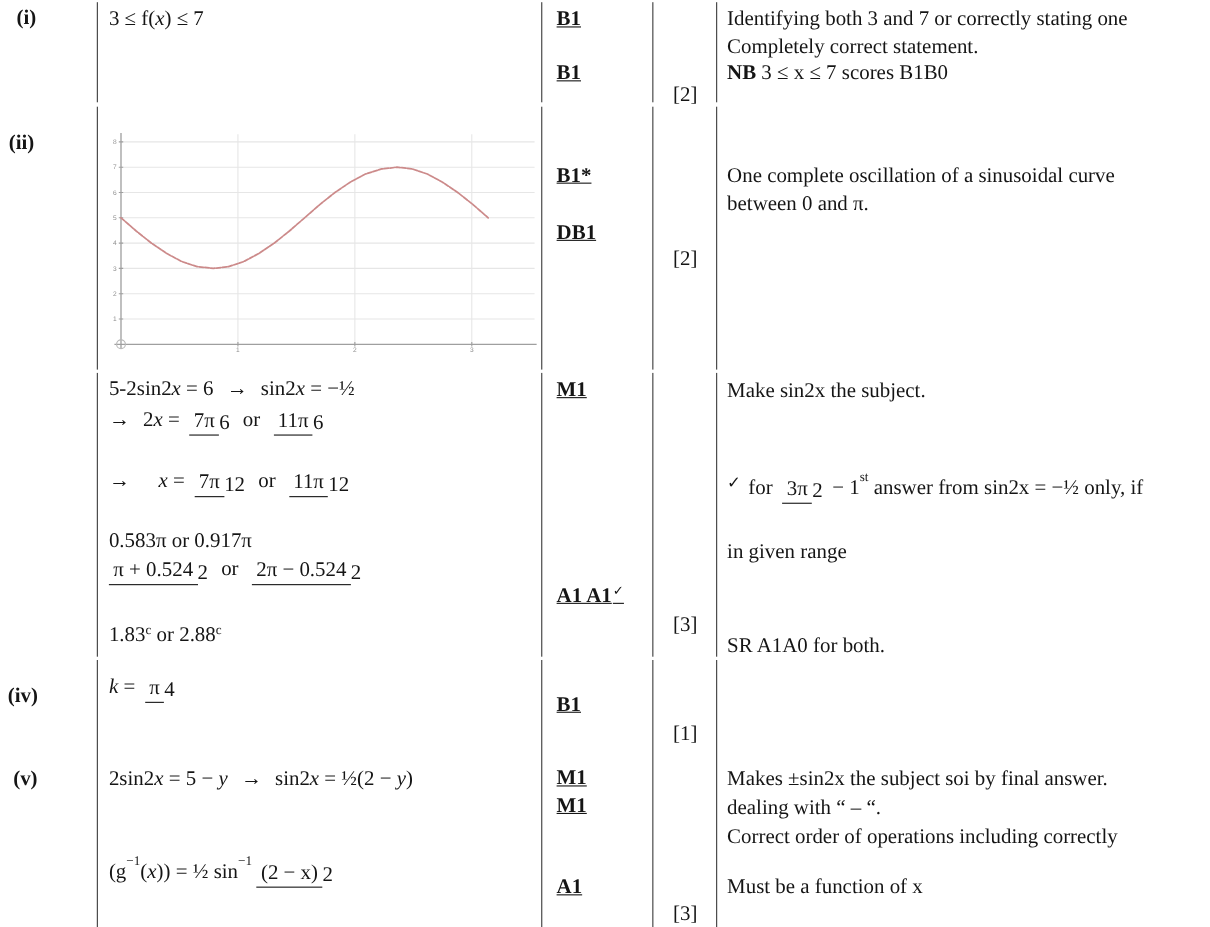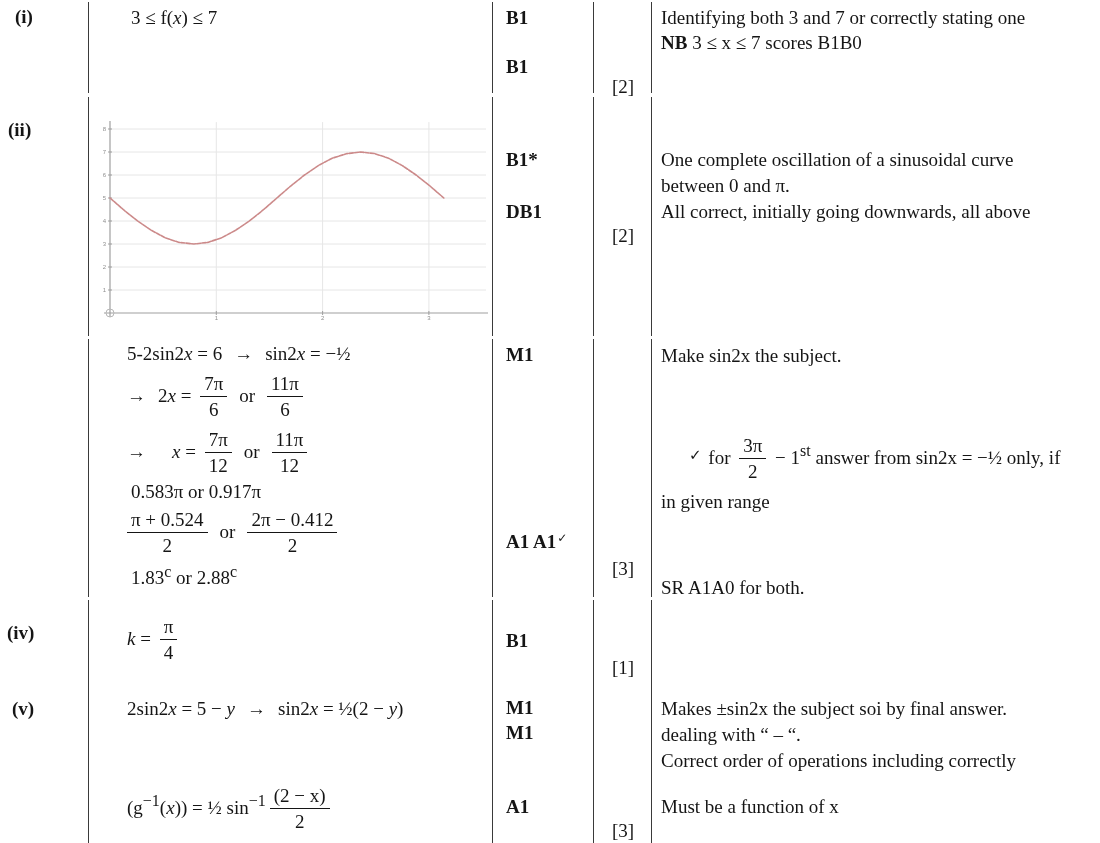--- a/index.html
+++ b/index.html
@@ -13,35 +13,35 @@
   .r2{top:97px;height:239px;padding-left:24px;}
   .r3{top:339px;height:258px;}
   .r45{top:600px;height:243px;}
   .cell{position:absolute;top:0;height:100%;}
   .c-part {left:0;width:88px;}
   .c-ans  {left:88px;width:404px;border-left:1.4px solid #3a3a3a;}
   .c-mark {left:492px;width:101px;border-left:1.4px solid #3a3a3a;}
   .c-total{left:593px;width:58px;border-left:1.4px solid #3a3a3a;}
   .c-guid {left:651px;width:449px;border-left:1.4px solid #3a3a3a;}
   .part{position:absolute;font-weight:bold;}
-  .mark{position:absolute;left:13px;font-weight:bold;white-space:nowrap;}
+  .mark{position:absolute;left:13px;font-weight:bold;white-space:nowrap;text-decoration:underline;}
   .total{position:absolute;left:0;width:100%;text-align:center;}
   .gline{position:absolute;left:9px;white-space:nowrap;}
   .gstack{position:absolute;left:9px;white-space:nowrap;}
   .gstack .gl{line-height:24.7px;}
   .gstack.lh26 .gl{line-height:26px;}
-  .mline{position:absolute;left:10px;white-space:nowrap;margin-left:32px;}
-  .mflex{position:absolute;left:10px;display:flex;align-items:center;white-space:pre;margin-left:28px;}
+  .mline{position:absolute;left:10px;white-space:nowrap;}
+  .mflex{position:absolute;left:10px;display:flex;align-items:flex-start;white-space:pre;}
   .mflex span{white-space:pre;}
   .v{font-style:italic;}
-  .frac{display:inline-flex;flex-direction:column;align-items:center;vertical-align:middle;margin:0 4px;}
+  .frac{display:inline-flex;flex-direction:row;align-items:center;vertical-align:middle;margin:0 4px;}
   .frac .num{display:block;padding:1px 4px 2px;border-bottom:1.6px solid #151515;text-align:center;line-height:21px;}
   .frac .den{display:block;padding-top:2px;text-align:center;line-height:21px;}
   .arr{margin:0 12px;}
-  .rsup{font-size:16px;position:relative;top:-7px;}
+  .rsup{font-size:12px;position:relative;top:-7px;}
   .tickmark{font-family:"DejaVu Sans",sans-serif;font-size:15px;position:relative;top:-3px;margin-right:2px;}
   .mark .tickmark{font-size:12px;top:-6px;margin-left:1px;}
   .orword{margin:0 8px;}
   .graph{position:absolute;left:7px;top:20px;width:392px;height:204px;}
 </style>
 </head>
 <body>
 
 <div class="page">
 
@@ -55,20 +55,21 @@
     <div class="cell c-mark">
       <span class="mark" style="top:5px">B1</span>
       <span class="mark" style="top:54px">B1</span>
     </div>
     <div class="cell c-total">
       <span class="total" style="top:74px">[2]</span>
     </div>
     <div class="cell c-guid">
       <div class="gstack" style="top:4px">
         <div class="gl">Identifying both 3 and 7 or correctly stating one</div>
+        <div class="gl">Completely correct statement.</div>
         <div class="gl"><b>NB</b><span> 3 ≤ x ≤ 7 scores B1B0</span></div>
       </div>
     </div>
   </section>
 
   <section class="row r2">
     <div class="cell c-part">
       <span class="part" style="left:8px;top:22px">(ii)</span>
     </div>
     <div class="cell c-ans">
@@ -118,21 +119,20 @@
       <span class="mark" style="top:52px">B1*</span>
       <span class="mark" style="top:104px">DB1</span>
     </div>
     <div class="cell c-total">
       <span class="total" style="top:128px">[2]</span>
     </div>
     <div class="cell c-guid">
       <div class="gstack lh26" style="top:50px">
         <div class="gl">One complete oscillation of a sinusoidal curve</div>
         <div class="gl">between 0 and π.</div>
-        <div class="gl">All correct, initially going downwards, all above</div>
       </div>
     </div>
   </section>
 
   <section class="row r3">
     <div class="cell c-ans">
       <div class="mflex" style="top:4px"><span>5-2sin2</span><span class="v">x</span><span> = 6</span><span class="arr">→</span><span>sin2</span><span class="v">x</span><span> = −½</span></div>
       <div class="mflex" style="top:32px;height:50px">
         <span class="arr" style="margin-left:0">→</span><span>2</span><span class="v">x</span><span> = </span>
         <span class="frac"><span class="num">7π</span><span class="den">6</span></span>
@@ -142,21 +142,21 @@
       <div class="mflex" style="top:88px;height:50px">
         <span class="arr" style="margin-left:0;margin-right:26px">→</span><span class="v">x</span><span> = </span>
         <span class="frac"><span class="num">7π</span><span class="den">12</span></span>
         <span class="orword">or</span>
         <span class="frac"><span class="num">11π</span><span class="den">12</span></span>
       </div>
       <div class="mline" style="top:142px">0.583π or 0.917π</div>
       <div class="mflex" style="top:168px;height:50px">
         <span class="frac" style="margin-left:0"><span class="num">π + 0.524</span><span class="den">2</span></span>
         <span class="orword">or</span>
-        <span class="frac"><span class="num">2π − 0.412</span><span class="den">2</span></span>
+        <span class="frac"><span class="num">2π − 0.524</span><span class="den">2</span></span>
       </div>
       <div class="mline" style="top:228px"><span>1.83</span><span class="rsup">c</span><span> or 2.88</span><span class="rsup">c</span></div>
     </div>
     <div class="cell c-mark">
       <span class="mark" style="top:5px">M1</span>
       <span class="mark" style="top:192px"><span>A1 A1</span><span class="tickmark">✓</span></span>
     </div>
     <div class="cell c-total">
       <span class="total" style="top:219px">[3]</span>
     </div>

